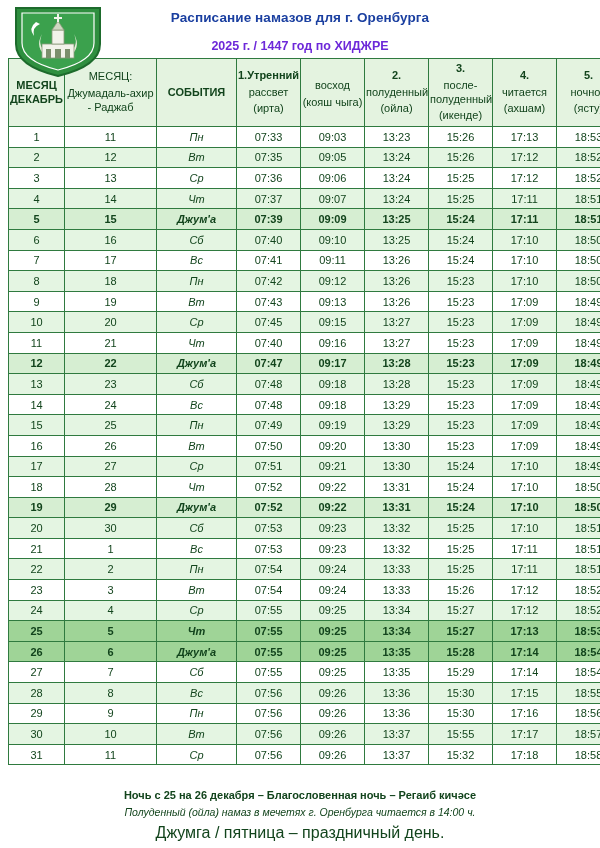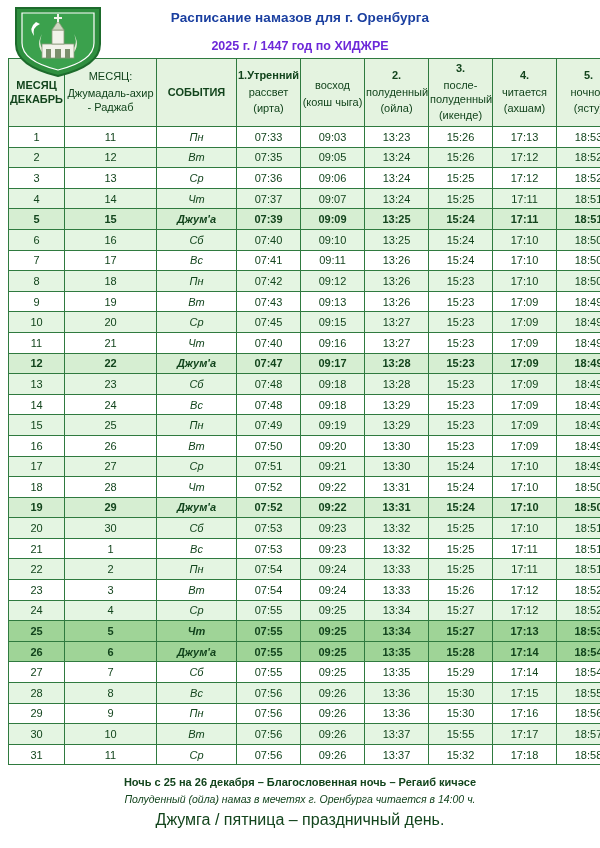--- a/index.html
+++ b/index.html
@@ -93,21 +93,21 @@
   }
   tr.plain td { background: #ffffff; }
   tr.alt td   { background: #e4f5e2; }
   tr.fri td   { background: #d6eed2; font-weight: bold; }
   tr.hl td    { background: #9fd497; font-weight: bold; }
   td.event { font-style: italic; }
   tr.fri td.event, tr.fri2 td.event, tr.hl td.event { font-style: italic; }
 
   
   .footer {
-    margin-top: 9px;
+    margin-top: 22px;
     text-align: center;
     line-height: 1.55;
   }
   .footer .l1 {
     font-size: 11px;
     font-weight: bold;
     color: #12441c;
   }
   .footer .l2 {
     font-size: 10.5px;

